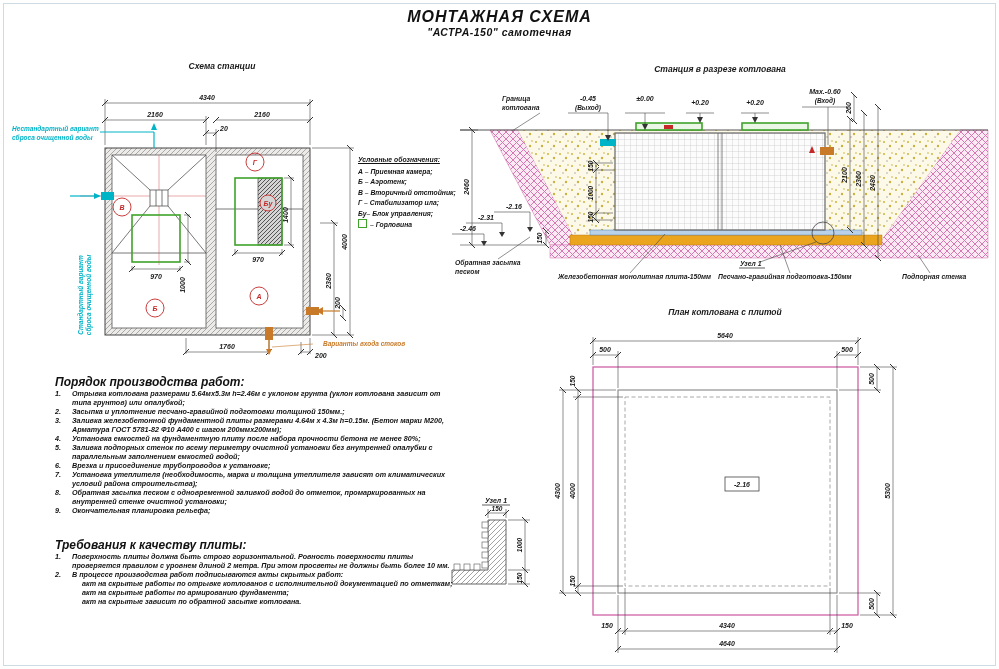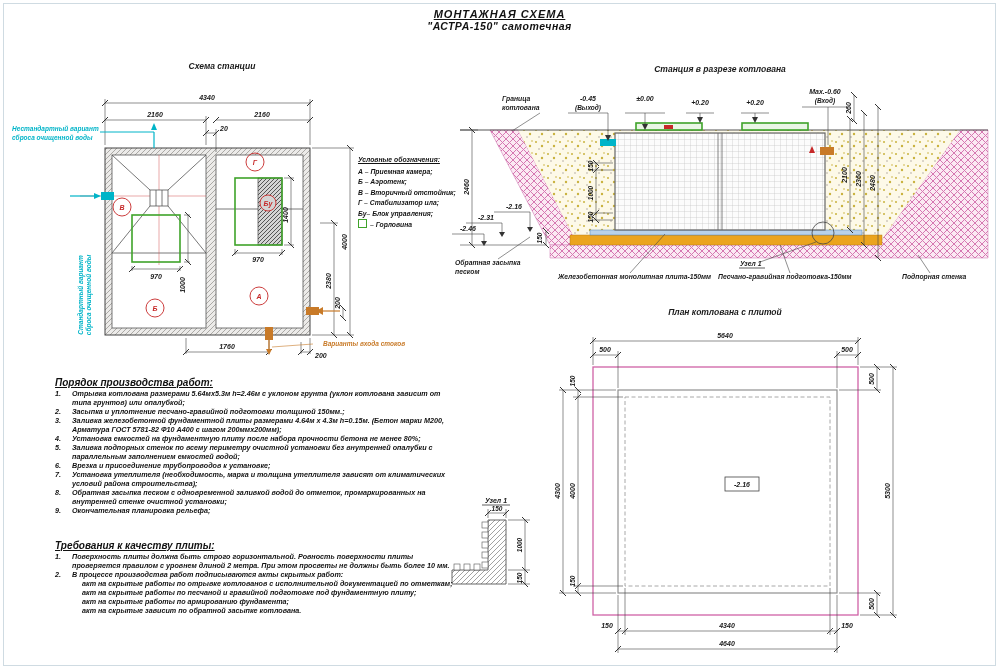--- a/index.html
+++ b/index.html
@@ -1,40 +1,40 @@
 <!DOCTYPE html>
 <html><head>
 <meta charset="utf-8">
 <style>
   html,body{margin:0;padding:0;background:#e8e8e8;}
   .sheet{position:relative;width:999px;height:669px;background:#ffffff;overflow:hidden;
          font-family:"Liberation Sans",sans-serif;}
   .frame{position:absolute;inset:3px;border:1px solid #cfdbe2;pointer-events:none;}
   .main-title{position:absolute;left:0;right:0;top:8px;text-align:center;
               font-style:italic;font-weight:bold;color:#111;}
-  .main-title .l1{font-size:11px;letter-spacing:1px;text-decoration:underline;}
+  .main-title .l1{font-size:16px;letter-spacing:1px;}
   .main-title .l2{font-size:10.5px;letter-spacing:0.5px;}
   svg{position:absolute;}
   svg text{font-family:"Liberation Sans",sans-serif;font-style:italic;font-weight:bold;fill:#1a1a1a;}
   .tt{font-size:8.5px;}
   .d{font-size:7px;}
   .d2{font-size:6.5px;}
   .lbl{font-size:6.8px;}
   .red{fill:#c62828;}
   .cyan{fill:#00b4c8;}
   .org{fill:#c87a28;}
   .dl{stroke:#444;stroke-width:0.6;fill:none;}
   .ln{stroke:#555;stroke-width:0.8;fill:none;}
   .legend{position:absolute;left:358px;top:155px;width:104px;font-style:italic;font-weight:bold;
           font-size:6.8px;color:#111;line-height:10.5px;}
   .legend .hd{text-decoration:underline;margin-bottom:1px;}
   .gsq{display:inline-block;width:7px;height:7px;border:1.5px solid #3fa32a;vertical-align:-1px;margin-right:3px;}
   .tblock{position:absolute;left:55px;width:405px;font-style:italic;font-weight:bold;
           font-size:7.2px;color:#111;line-height:9px;}
-  .tblock .hd{text-decoration:underline;font-size:10px;margin-bottom:2px;}
+  .tblock .hd{font-size:12px;margin-bottom:2px;}
   .row{display:flex;}
   .num{width:17px;flex:none;}
   .txt{flex:1;}
   .acts{margin-left:27px;}
 </style>
 </head>
 <body>
 
 <div class="sheet">
   <div class="frame"></div>
@@ -433,18 +433,17 @@
     <div class="row">
         <span class="num">1.</span>
         <span class="txt">Поверхность плиты должна быть строго горизонтальной. Ровность поверхности плиты проверяется правилом с уровнем длиной 2 метра. При этом просветы не должны быть более 10 мм.</span>
       </div>
     <div class="row">
         <span class="num">2.</span>
         <span class="txt">В процессе производства работ подписываются акты скрытых работ:</span>
       </div>
     <div class="acts">
       <div>акт на скрытые работы по отрывке котлованов с исполнительной документацией по отметкам;</div>
-      <div>акт на скрытые работы по песчаной и гравийной подготовке под фундаментную плиту;</div>
       <div>акт на скрытые работы по армированию фундамента;</div>
       <div>акт на скрытые зависит по обратной засыпке котлована.</div>
     </div>
   </div>
 </div>
 
 </body></html>

